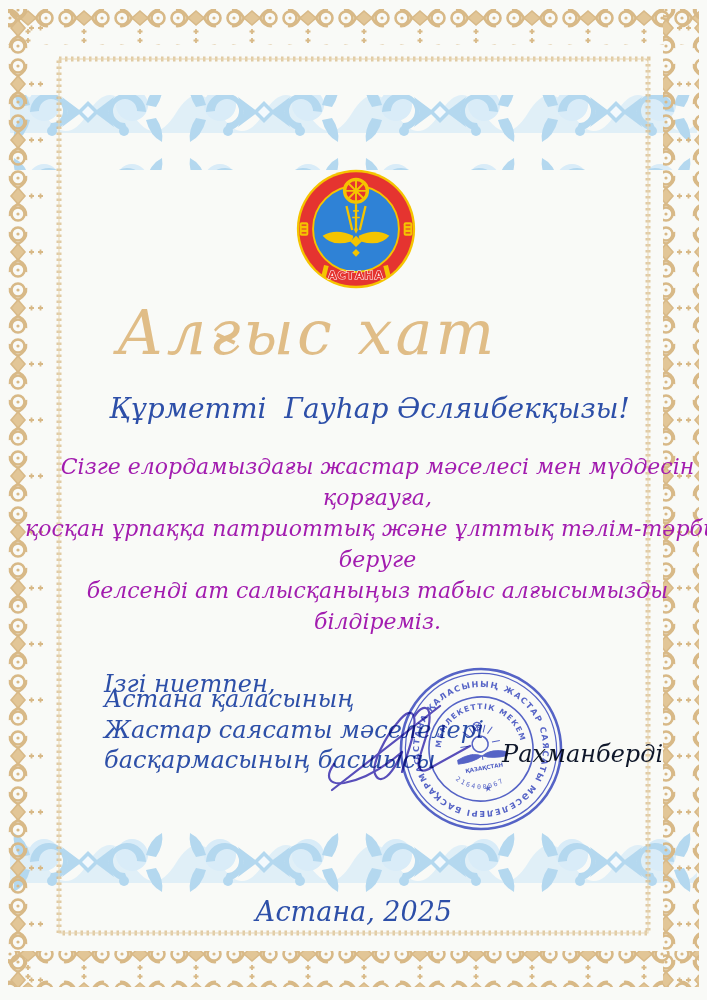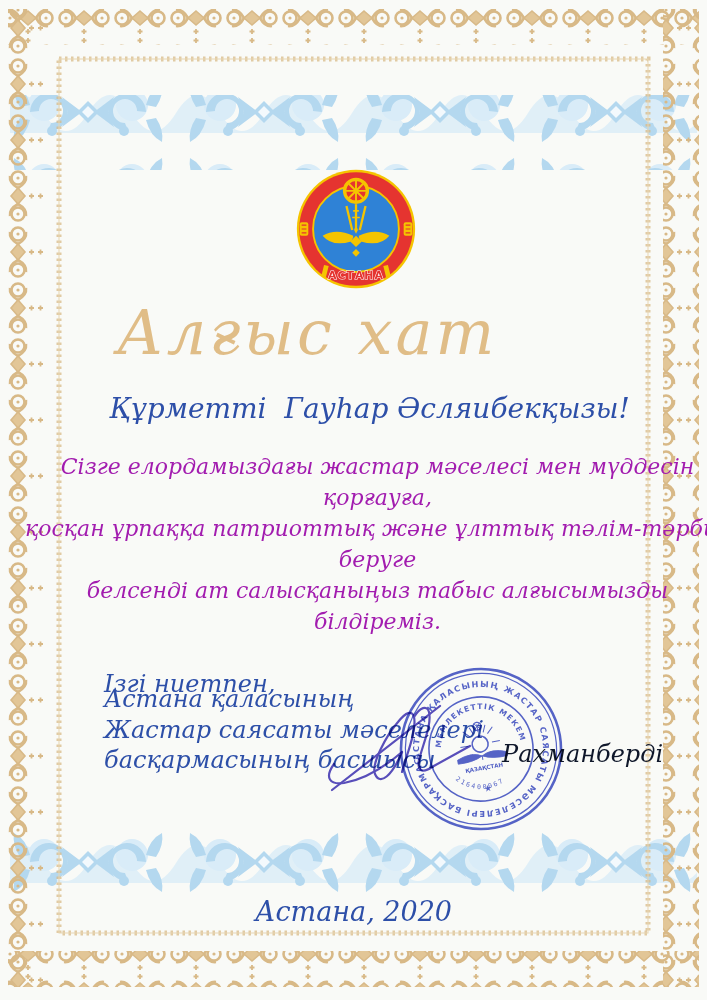--- a/index.html
+++ b/index.html
@@ -210,15 +210,15 @@
 
   <svg class="abs signature-wrap" viewBox="0 0 160 115" xmlns="http://www.w3.org/2000/svg">
     <g fill="none" stroke="#5a4fc0" stroke-width="2.2" stroke-linecap="round">
       <path d="M12,80 C2,94 8,101 22,99 C45,95 66,80 80,68"></path>
       <path d="M80,68 C70,92 58,102 53,90 C49,80 64,52 76,38 C84,28 90,26 92,33 C95,47 84,72 80,88"></path>
       <path d="M92,33 C98,23 105,21 107,28 C110,40 101,60 97,76 C95,86 100,90 110,83 L148,62"></path>
       <path d="M10,106 L118,22"></path>
     </g>
   </svg>
 
-  <div class="abs date-line" style="color:#2d4fa8;">Астана, 2020</div>
+  <div class="abs date-line" style="color:#2d4fa8;">Астана, 2025</div>
 
 </div>
 
 </body></html>

